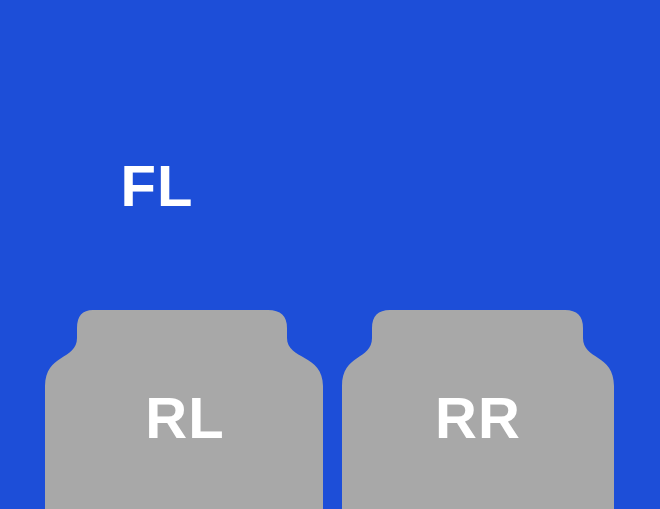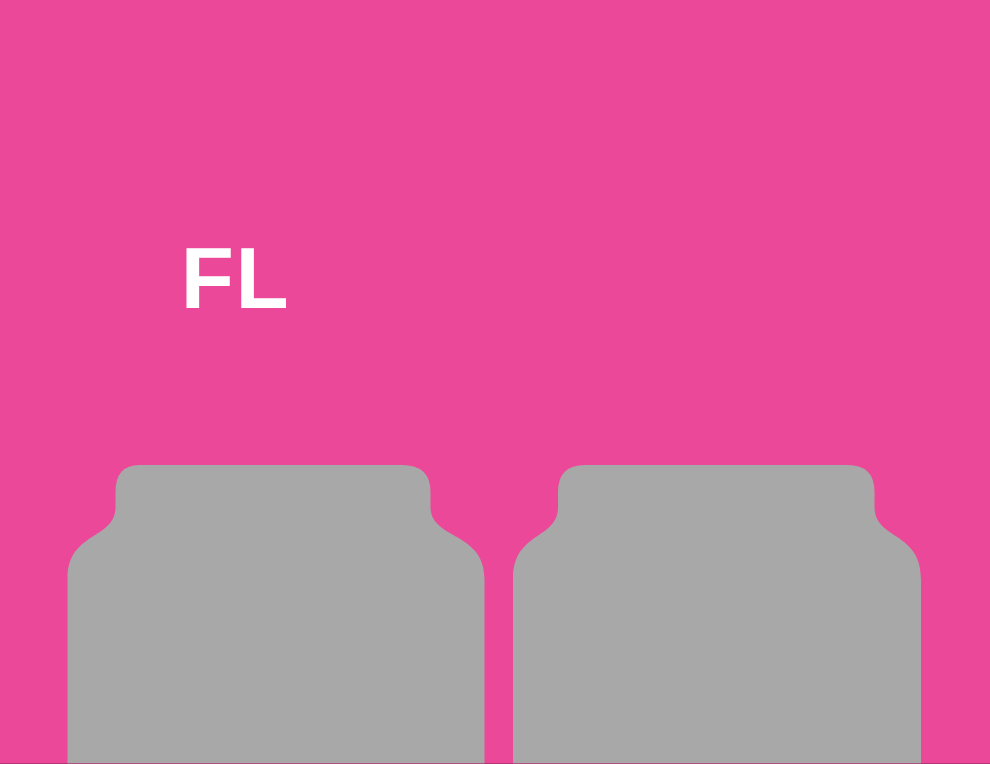--- a/index.html
+++ b/index.html
@@ -11,21 +11,21 @@
       width: 660px;
       height: 509px;
       overflow: hidden;
       background: #000000;
       font-family: "Liberation Sans", sans-serif;
     }
     .stage {
       position: relative;
       width: 660px;
       height: 509px;
-      background: #ec4899;
+      background: #1d4ed8;
     }
     svg.mats {
       position: absolute;
       left: 0;
       top: 0;
       display: block;
     }
     .mat-label {
       position: absolute;
       transform: translate(-50%, -50%);
@@ -70,15 +70,17 @@
              V 386
              C 342 354 372 360 372 338
              V 328
              Q 372 310 390 310
              Z" fill="#a8a8a8"></path>
   </svg>
 
   <div class="mat-label fl">FL</div>
 
 
+  <div class="mat-label rl">RL</div>
 
+  <div class="mat-label rr">RR</div>
 
 </div>
 
 </body></html>

